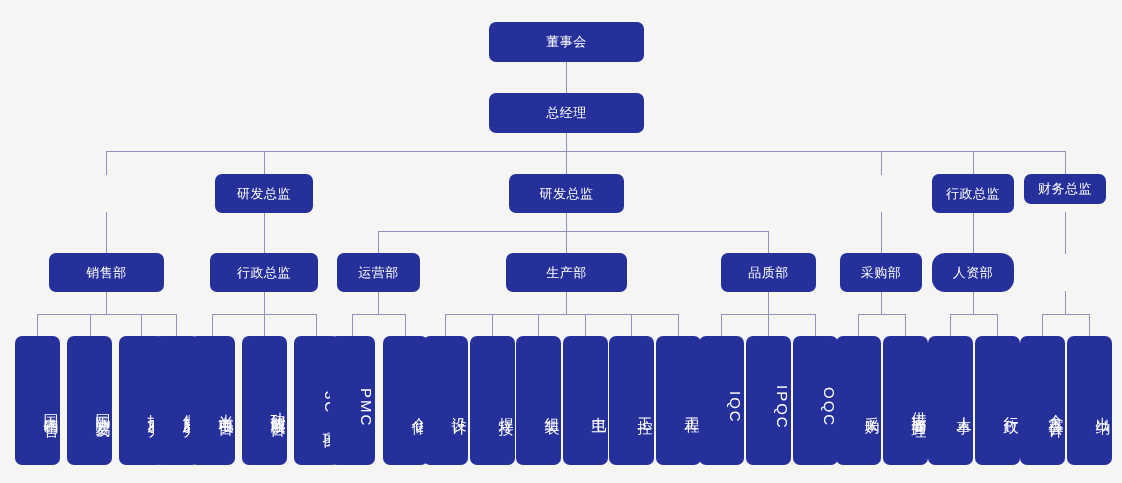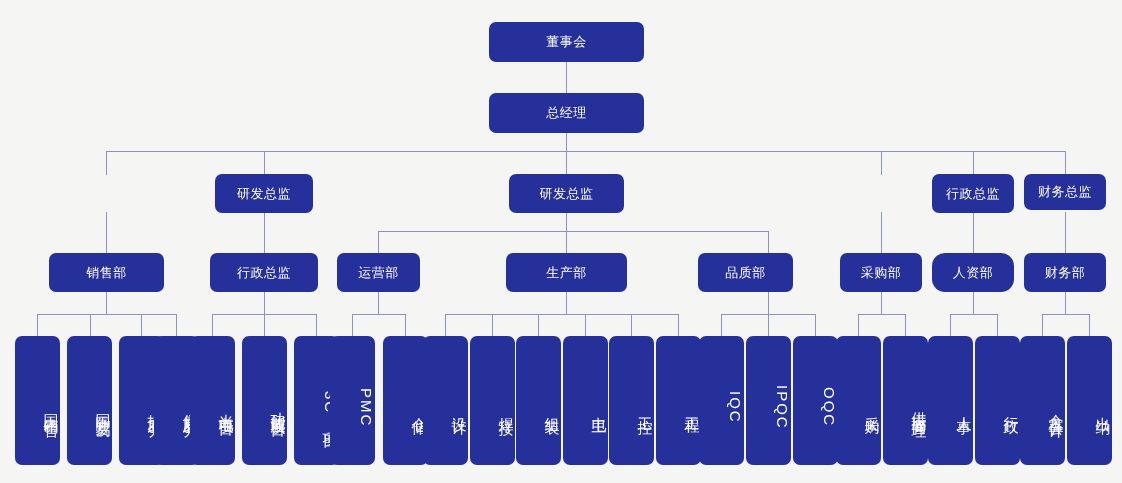--- a/index.html
+++ b/index.html
@@ -119,30 +119,29 @@
   <div class="ln v" style="left:1042px;top:314px;height:22px;"></div>
   <div class="ln v" style="left:1089px;top:314px;height:22px;"></div>
 
   <div class="node h" style="left:489px;top:22px;width:155px;height:40px;">董事会</div>
 
   <div class="node h" style="left:489px;top:93px;width:155px;height:40px;">总经理</div>
 
   <div class="node h" style="left:215px;top:174px;width:98px;height:39px;">研发总监</div>
   <div class="node h" style="left:509px;top:174px;width:115px;height:39px;">研发总监</div>
   <div class="node h" style="left:932px;top:174px;width:82px;height:39px;">行政总监</div>
-  <div class="node h" style="left:1024px;top:174px;width:82px;height:36px;text-align:right;">财务总监</div>
+  <div class="node h" style="left:1024px;top:174px;width:82px;height:30px;text-align:right;">财务总监</div>
 
   <div class="node h" style="left:49px;top:253px;width:115px;height:39px;">销售部</div>
   <div class="node h" style="left:210px;top:253px;width:108px;height:39px;">行政总监</div>
   <div class="node h" style="left:337px;top:253px;width:83px;height:39px;">运营部</div>
   <div class="node h" style="left:506px;top:253px;width:121px;height:39px;">生产部</div>
-  <div class="node h" style="left:698px;top:253px;width:95px;height:39px;">品质部</div>
+  <div class="node h" style="left:721px;top:253px;width:95px;height:39px;">品质部</div>
   <div class="node h" style="left:840px;top:253px;width:82px;height:39px;">采购部</div>
   <div class="node h" style="left:932px;top:253px;width:82px;height:39px;border-radius:13px;">人资部</div>
-  <div class="node h" style="left:1024px;top:253px;width:82px;height:39px;">财务部</div>
 
   <div class="node leaf" style="left:15px;top:336px;width:45px;height:129px;">国内销售</div>
   <div class="node leaf" style="left:67px;top:336px;width:45px;height:129px;">国际贸易</div>
   <div class="node leaf" style="left:119px;top:336px;width:45px;height:129px;">技术服务</div>
   <div class="node leaf" style="left:154px;top:336px;width:45px;height:129px;">售后服务</div>
   <div class="node leaf" style="left:190px;top:336px;width:45px;height:129px;">光电项目</div>
   <div class="node leaf" style="left:242px;top:336px;width:45px;height:129px;">功能膜项目</div>
   <div class="node leaf latin" style="left:294px;top:336px;width:45px;height:129px;">3C 项目</div>
   <div class="node leaf latin" style="left:330px;top:336px;width:45px;height:129px;">PMC</div>
   <div class="node leaf" style="left:383px;top:336px;width:45px;height:129px;">仓储</div>

